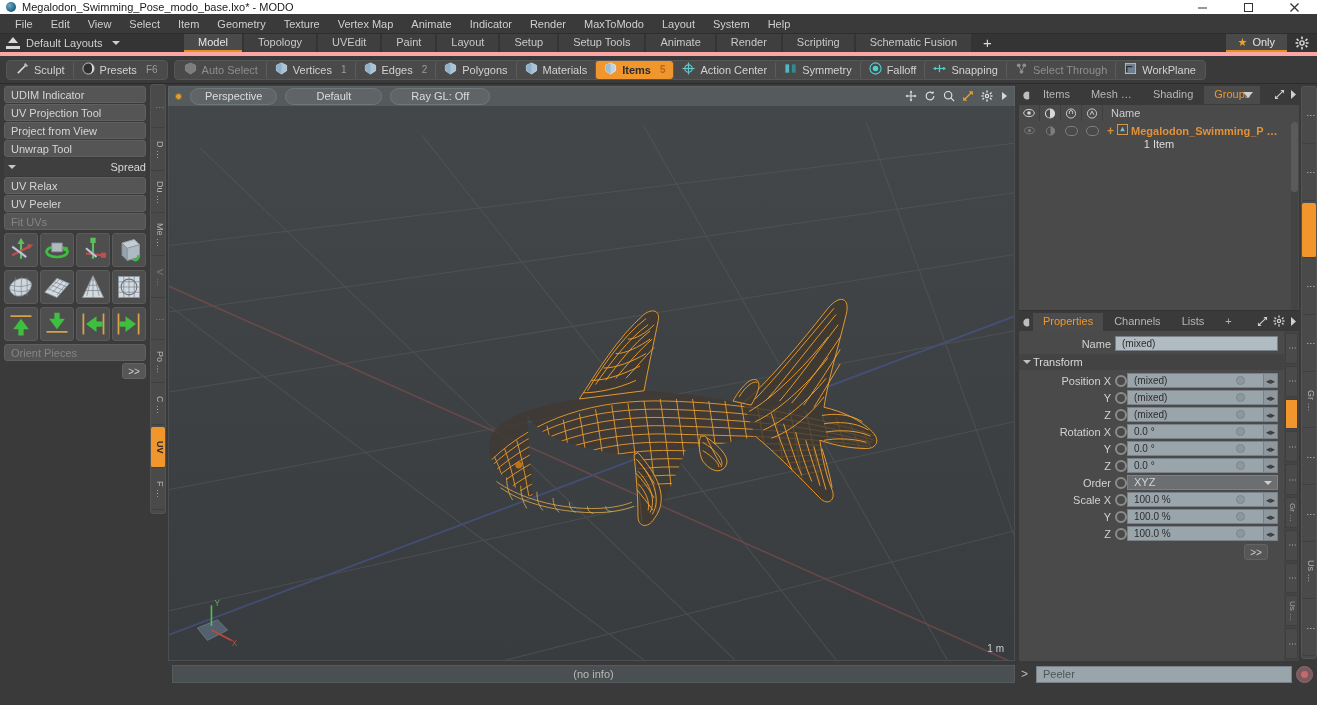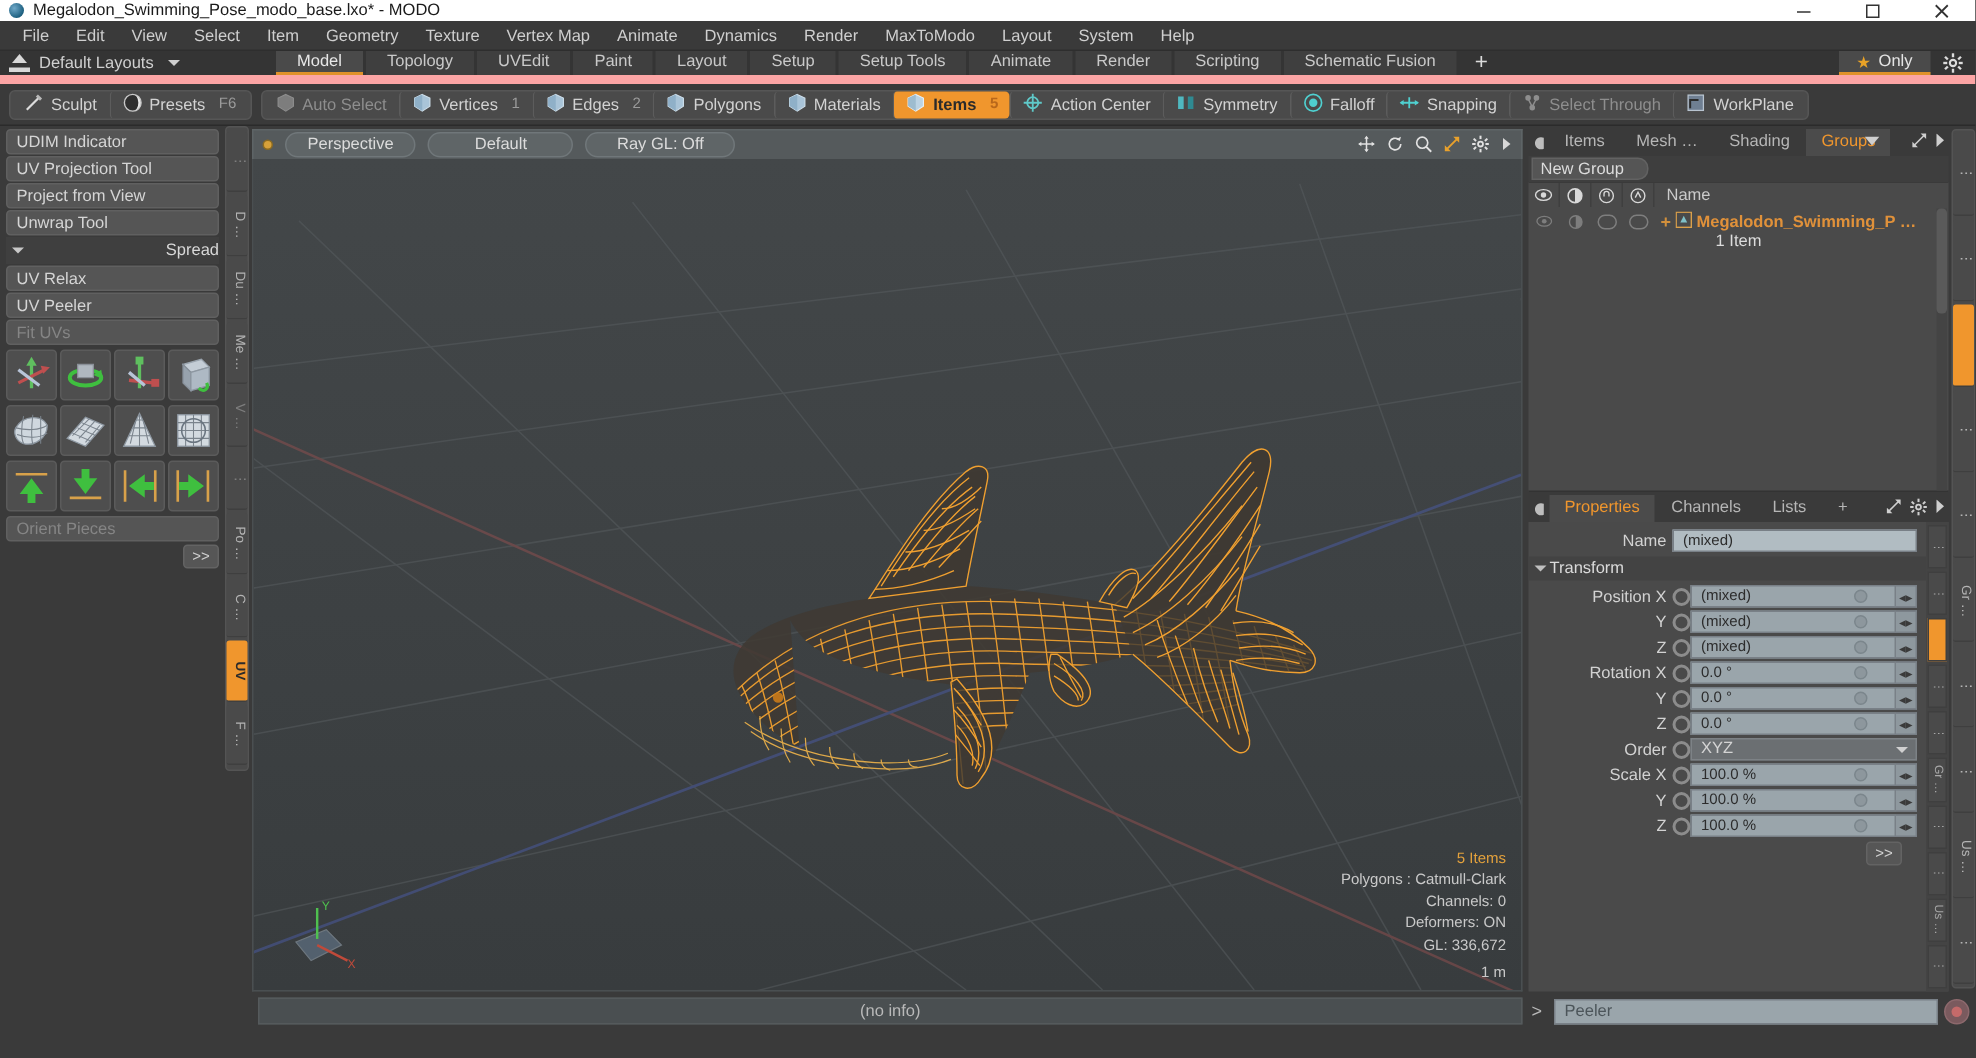--- a/index.html
+++ b/index.html
@@ -32,21 +32,21 @@
   
   .menubar {
     height: 20px; background: #3a3a3a; display: flex; align-items: center;
     padding-left: 6px; border-bottom: 1px solid #2e2e2e;
   }
   .menu-item { padding: 0 9px; line-height: 20px; font-size: 11px; color: #cfcfcf; white-space: nowrap; }
 
   
   .layoutbar {
     height: 22px; background: #343434; display: flex; align-items: stretch;
-    border-bottom: 6px solid #fca5a5; position: relative;
+    border-bottom: 4px solid #fca5a5; position: relative;
   }
   .layout-left { display: flex; align-items: center; padding: 0 6px; gap: 6px; width: 184px; }
   .lift-icon { width: 14px; height: 13px; position: relative; }
   .lift-icon::before {
     content:""; position:absolute; left:2px; top:0; width:0; height:0;
     border-left:5px solid transparent; border-right:5px solid transparent; border-bottom:6px solid #d8d8d8;
   }
   .lift-icon::after {
     content:""; position:absolute; left:0; bottom:1px; width:14px; height:3px; background:#d8d8d8;
   }
@@ -282,21 +282,21 @@
   <div class="menubar" id="menubar">
       <span class="menu-item">File</span>
       <span class="menu-item">Edit</span>
       <span class="menu-item">View</span>
       <span class="menu-item">Select</span>
       <span class="menu-item">Item</span>
       <span class="menu-item">Geometry</span>
       <span class="menu-item">Texture</span>
       <span class="menu-item">Vertex Map</span>
       <span class="menu-item">Animate</span>
-      <span class="menu-item">Dynamics</span>
+      <span class="menu-item">Indicator</span>
       <span class="menu-item">Render</span>
       <span class="menu-item">MaxToModo</span>
       <span class="menu-item">Layout</span>
       <span class="menu-item">System</span>
       <span class="menu-item">Help</span>
     </div>
 
   <div class="layoutbar">
     <div class="layout-left">
       <span class="lift-icon"></span>
@@ -915,27 +915,20 @@
               <path d="M 28,140 C 28,146 30,150 34,154"></path>
               <path d="M 44,144 C 44,148 46,152 50,154"></path>
               <path d="M 62,148 C 62,152 64,154 68,155"></path>
               <path d="M 80,148 C 80,151 82,153 86,153"></path>
             </g>
 
             <circle cx="-6" cy="108" r="3.4" fill="#c97a18" opacity="0.9"></circle>
           </g>
         </svg>
 
-        <div class="vp-info">
-          <div class="hl">5 Items</div>
-          <div>Polygons : Catmull-Clark</div>
-          <div>Channels: 0</div>
-          <div>Deformers: ON</div>
-          <div>GL: 336,672</div>
-        </div>
         <div class="vp-scale">1 m</div>
       </div>
     </div>
 
     <div class="rightpanel">
       <div class="rp-col">
 
         <div class="paneltabs">
           <span class="pt-left-dot">
             <svg width="9" height="9" viewBox="0 0 10 10">
@@ -962,23 +955,20 @@
                 </svg>
             </span>
             <span>
               <svg width="7" height="9" viewBox="0 0 7 9">
                   <polygon points="1,0 6,4.5 1,9" fill="#cfcfcf"></polygon>
                 </svg>
             </span>
           </span>
         </div>
 
-        <div class="newgroup-bar">
-          <div class="newgroup-btn">New Group</div>
-        </div>
 
         <div class="listhead">
           <span class="lh-cell">
             <svg width="12" height="10" viewBox="0 0 14 10">
                 <ellipse cx="7" cy="5" rx="6.2" ry="4.2" fill="none" stroke="#d8d8d8" stroke-width="1.1"></ellipse>
                 <circle cx="7" cy="5" r="2.1" fill="#d8d8d8"></circle>
               </svg>
           </span>
           <span class="lh-cell">
             <svg width="12" height="11" viewBox="0 0 12 12">

